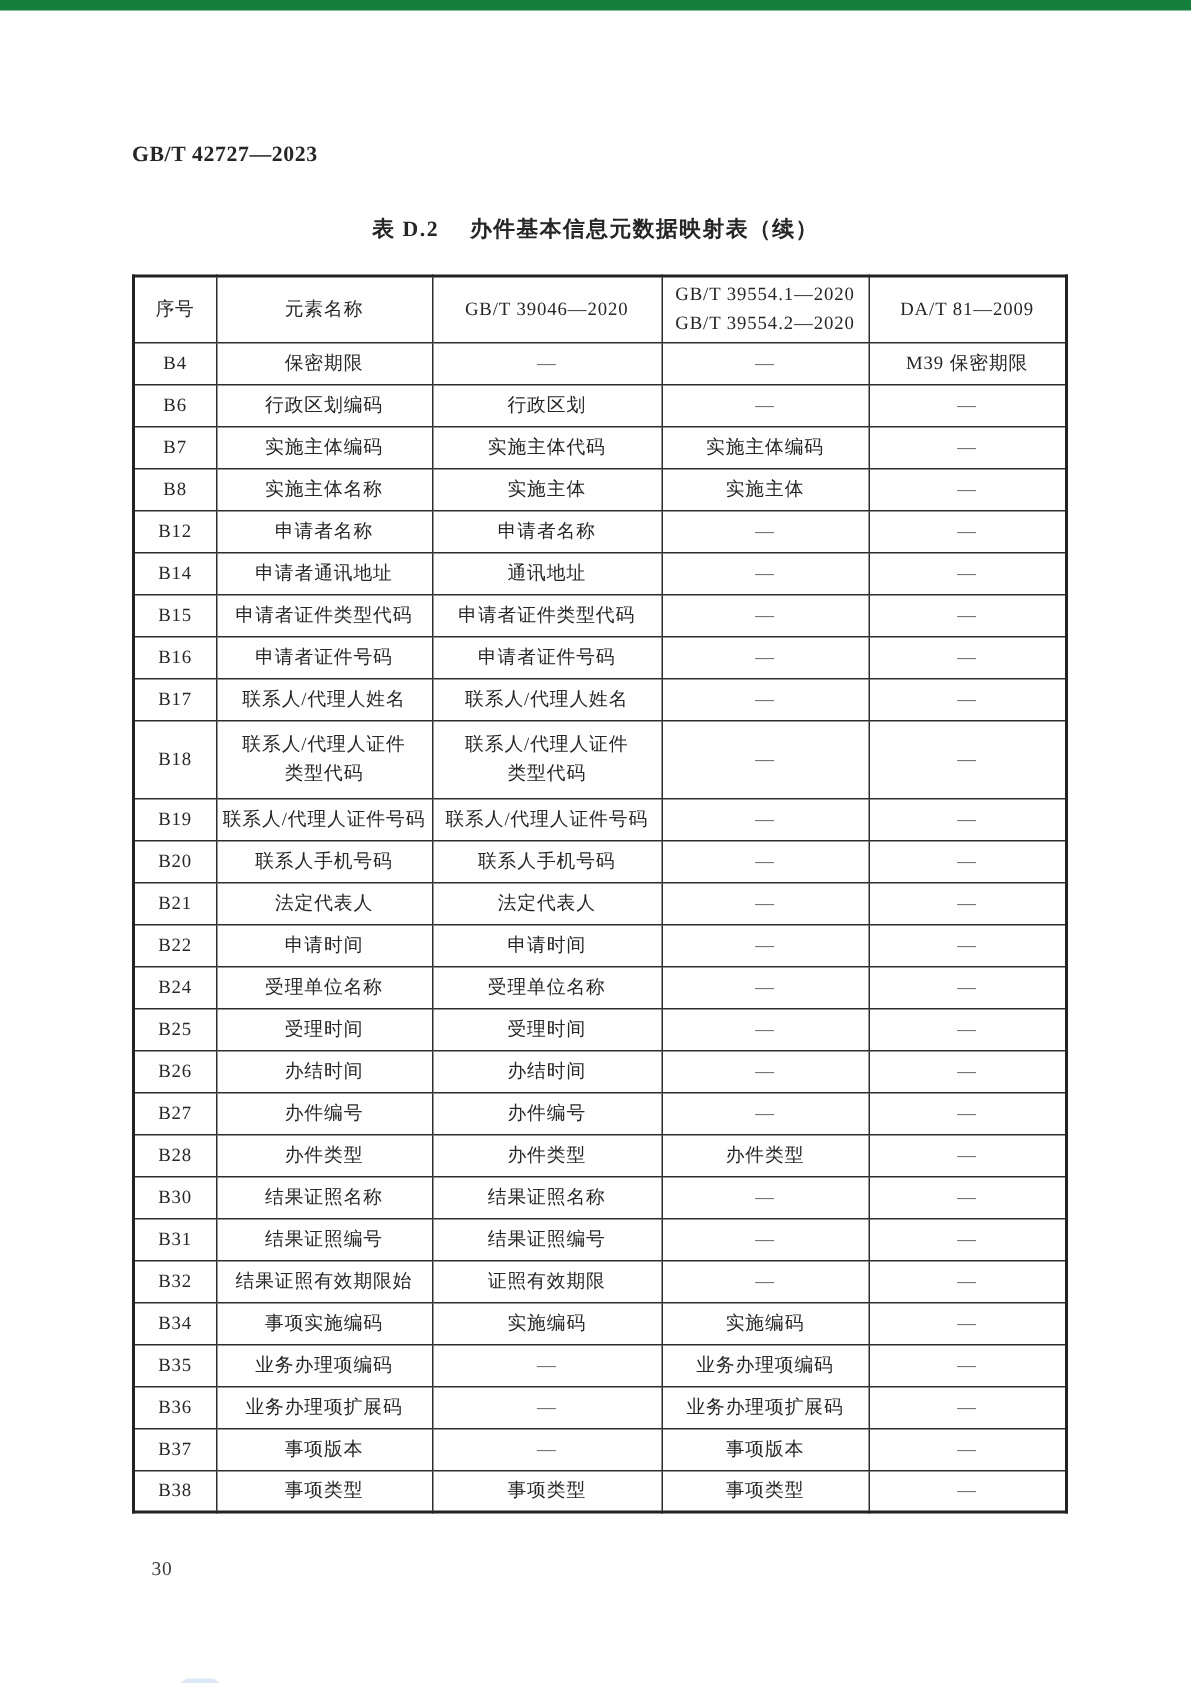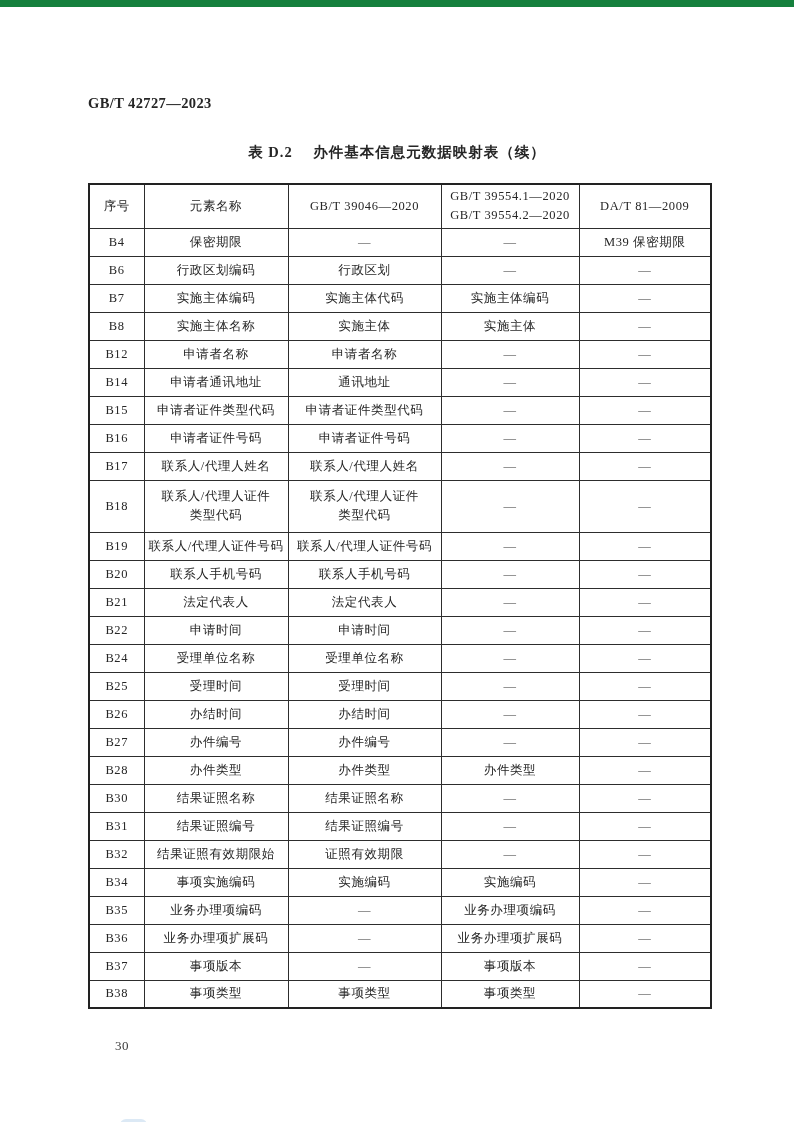--- a/index.html
+++ b/index.html
@@ -38,21 +38,21 @@
     line-height:1.55;
     letter-spacing:0.6px;
     overflow:hidden;
   }
   .mapping-table { border:2px solid #222222; }
   .mapping-table thead tr { height:42px;padding-left:24px; }
   .mapping-table tbody tr { height:28px;padding-left:16px; }
   .mapping-table tbody tr.tall { height:52px; }
   .dash { color:#5c5c5c; }
   .page-number {
-    position:absolute; left:115px; top:1031px;
+    position:absolute; left:101px; top:1031px;
     font-size:13px; color:#3a3a3a; letter-spacing:0.5px;
   }
   .corner-mark {
     position:absolute; left:120px; top:1112px;
     width:27px; height:14px;
     background:#dce9f5;
     border-radius:6px 6px 0 0;
   }
 </style>
 </head>

